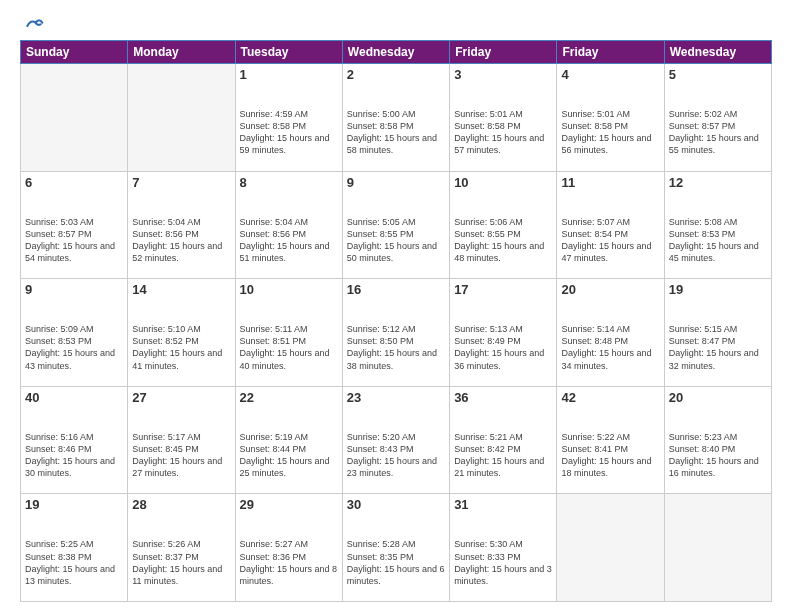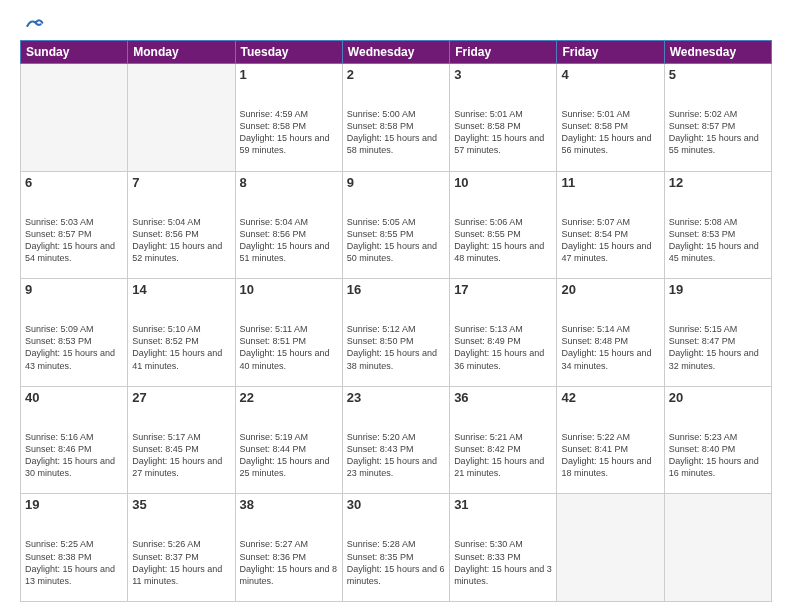--- a/index.html
+++ b/index.html
@@ -251,25 +251,25 @@
             <span class="day-num">20</span>
             <div class="day-detail">Sunrise: 5:23 AM<br>Sunset: 8:40 PM<br>Daylight: 15 hours and 16 minutes.</div>
           </td>
         </tr>
         <tr>
           <td>
             <span class="day-num">19</span>
             <div class="day-detail">Sunrise: 5:25 AM<br>Sunset: 8:38 PM<br>Daylight: 15 hours and 13 minutes.</div>
           </td>
           <td>
-            <span class="day-num">35</span>
+            <span class="day-num">28</span>
             <div class="day-detail">Sunrise: 5:26 AM<br>Sunset: 8:37 PM<br>Daylight: 15 hours and 11 minutes.</div>
           </td>
           <td>
-            <span class="day-num">38</span>
+            <span class="day-num">29</span>
             <div class="day-detail">Sunrise: 5:27 AM<br>Sunset: 8:36 PM<br>Daylight: 15 hours and 8 minutes.</div>
           </td>
           <td>
             <span class="day-num">30</span>
             <div class="day-detail">Sunrise: 5:28 AM<br>Sunset: 8:35 PM<br>Daylight: 15 hours and 6 minutes.</div>
           </td>
           <td>
             <span class="day-num">31</span>
             <div class="day-detail">Sunrise: 5:30 AM<br>Sunset: 8:33 PM<br>Daylight: 15 hours and 3 minutes.</div>
           </td>

